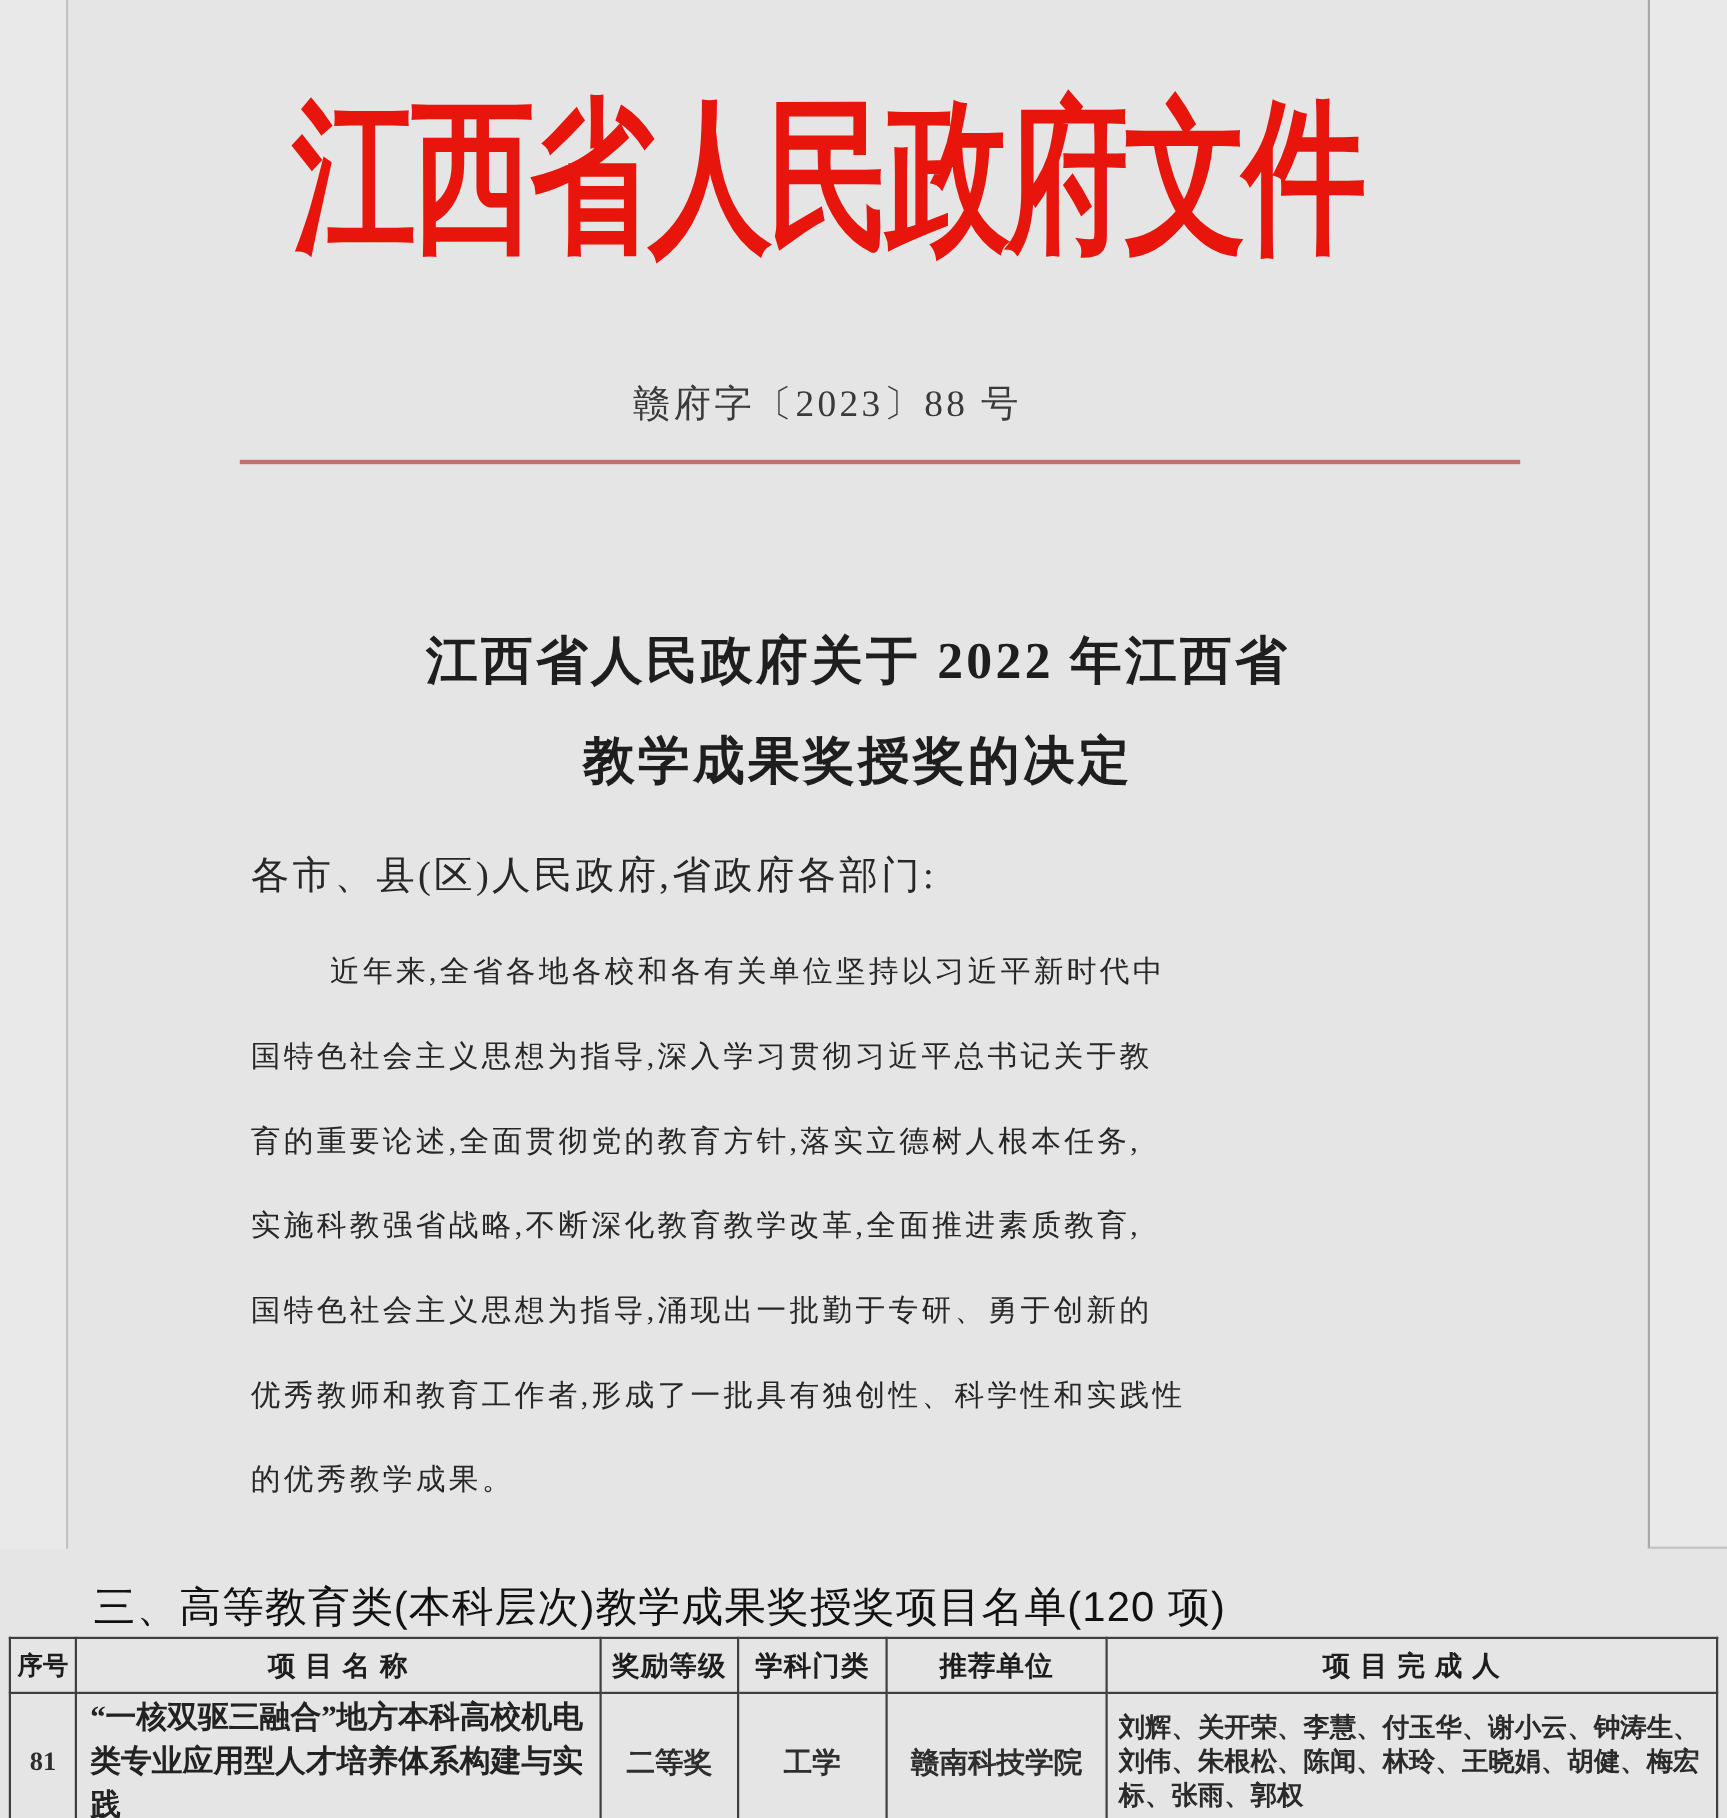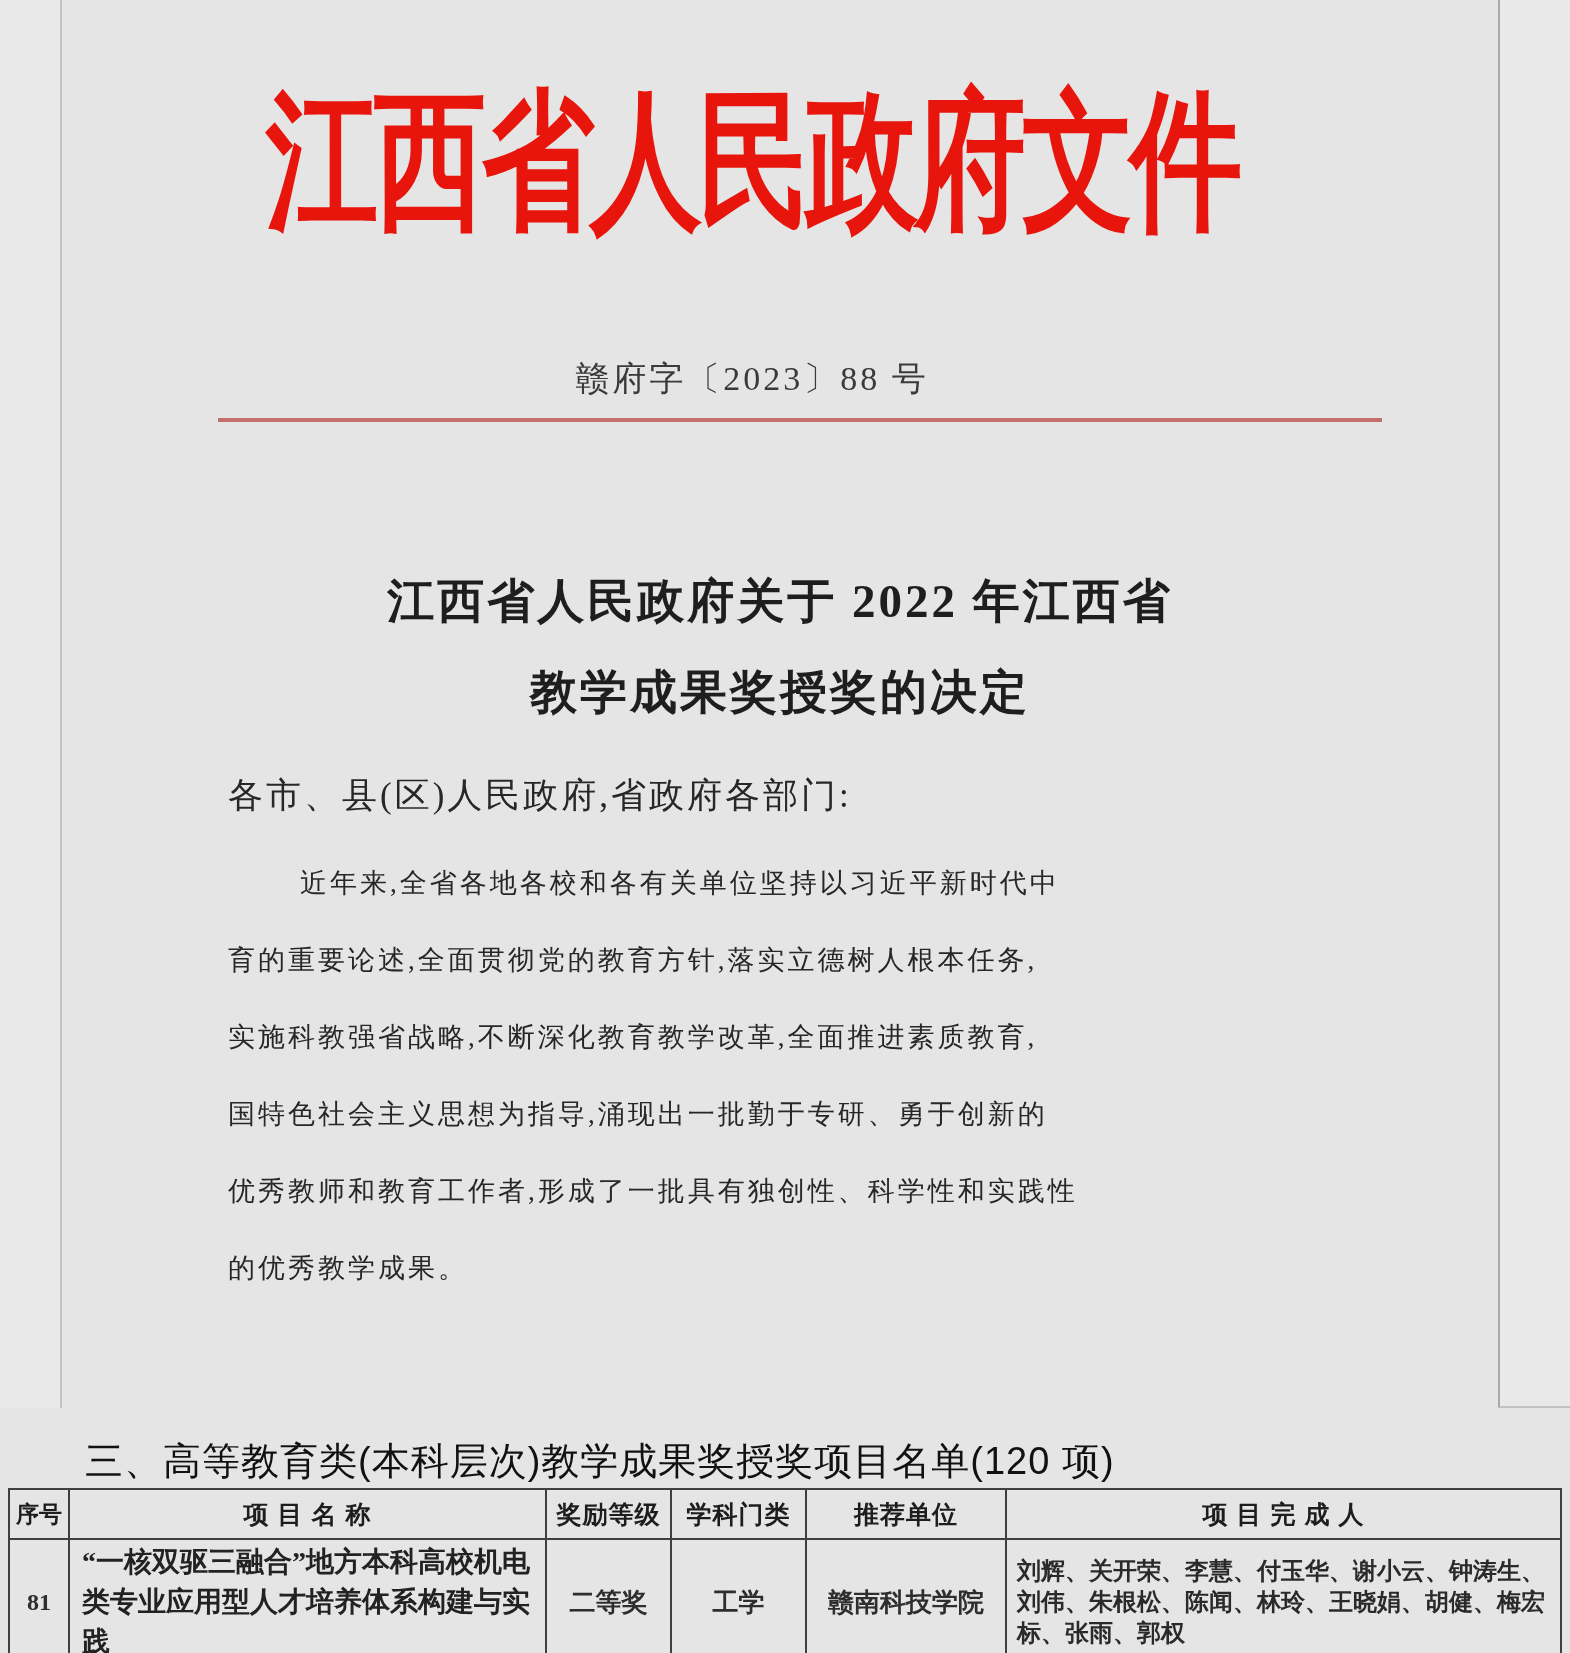--- a/index.html
+++ b/index.html
@@ -39,21 +39,20 @@
     transform: scaleY(1.35);
     transform-origin: top center;
   }
   .doc-number {
     position: absolute;
     top: 344px; left: 62px; width: 1380px;
     text-align: center;
     font-size: 34px;
     letter-spacing: 3px;
     color: #3a3a3a;
-    margin-top: 12px;
   }
   .red-rule {
     position: absolute;
     top: 418px; left: 218px;
     width: 1164px; height: 4px;
     background: var(--rule);
   }
   .decision-title {
     position: absolute;
     top: 556px; left: 62px; width: 1380px;
@@ -160,20 +159,21 @@
 
   <div class="decision-title">
     <div>江西省人民政府关于 2022 年江西省</div>
     <div>教学成果奖授奖的决定</div>
   </div>
 
   <div class="salutation">各市、县(区)人民政府,省政府各部门:</div>
 
   <div class="body-text">
     <div class="line indent">近年来,全省各地各校和各有关单位坚持以习近平新时代中</div>
+    <div class="line">国特色社会主义思想为指导,深入学习贯彻习近平总书记关于教</div>
     <div class="line">育的重要论述,全面贯彻党的教育方针,落实立德树人根本任务,</div>
     <div class="line">实施科教强省战略,不断深化教育教学改革,全面推进素质教育,</div>
     <div class="line">国特色社会主义思想为指导,涌现出一批勤于专研、勇于创新的</div>
     <div class="line">优秀教师和教育工作者,形成了一批具有独创性、科学性和实践性</div>
     <div class="line">的优秀教学成果。</div>
   </div>
 
   <div class="awards-heading">三、高等教育类(本科层次)教学成果奖授奖项目名单(120 项)</div>
 
   <div class="awards-table-wrap">

